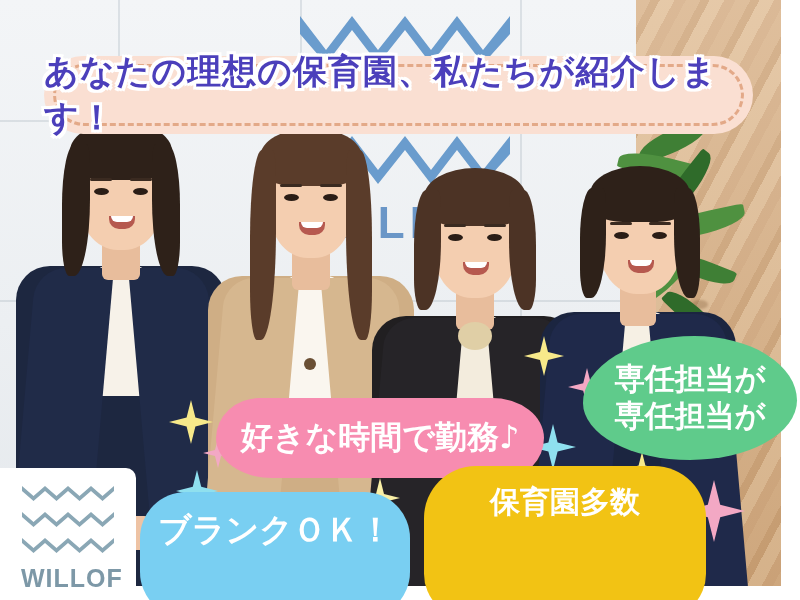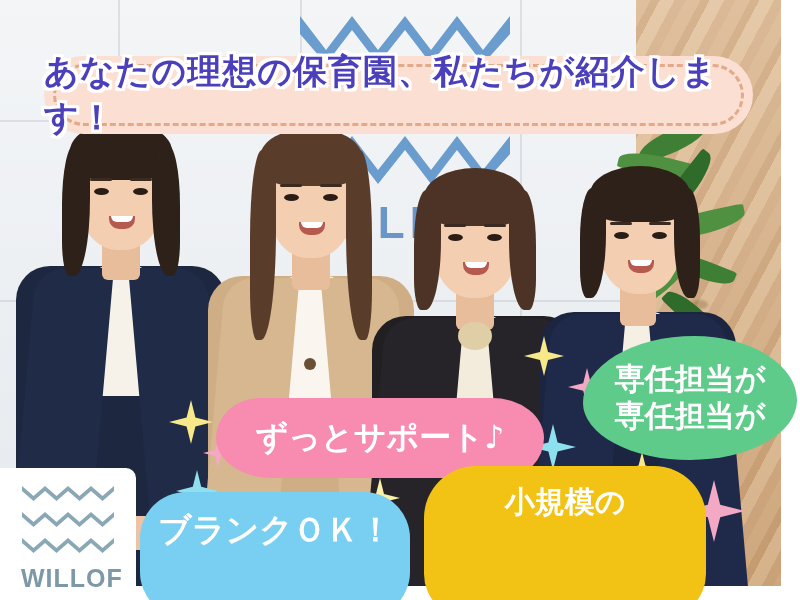--- a/index.html
+++ b/index.html
@@ -249,30 +249,30 @@
   <div class="spark" style="left:683px;top:480px;width:62px;height:62px;background:#f3a8c4;"></div>
 
   <div class="bub bub-green">
     <div>
       <div>専任担当が</div>
       <div>専任担当が</div>
     </div>
   </div>
 
   <div class="bub bub-pink">
-    <div>ずっとサポート♪</div>
+    <div>好きな時間で勤務♪</div>
   </div>
 
   <div class="bub bub-blue">
     <div>ブランクＯＫ！</div>
   </div>
 
   <div class="bub bub-yellow">
     <div>
-      <div>小規模の</div>
+      <div>保育園多数</div>
     </div>
   </div>
 
   <div class="logobox">
     <svg class="logo-zz" style="top:18px;" viewBox="0 0 92 15" preserveAspectRatio="none">
       <polygon points="0,0 11.5,10 23,0 34.5,10 46,0 57.5,10 69,0 80.5,10 92,0 92,5 80.5,15 69,5 57.5,15 46,5 34.5,15 23,5 11.5,15 0,5" fill="#8aa7b5"></polygon>
     </svg>
     <svg class="logo-zz" style="top:44px;" viewBox="0 0 92 15" preserveAspectRatio="none">
       <polygon points="0,0 11.5,10 23,0 34.5,10 46,0 57.5,10 69,0 80.5,10 92,0 92,5 80.5,15 69,5 57.5,15 46,5 34.5,15 23,5 11.5,15 0,5" fill="#8aa7b5"></polygon>
     </svg>

